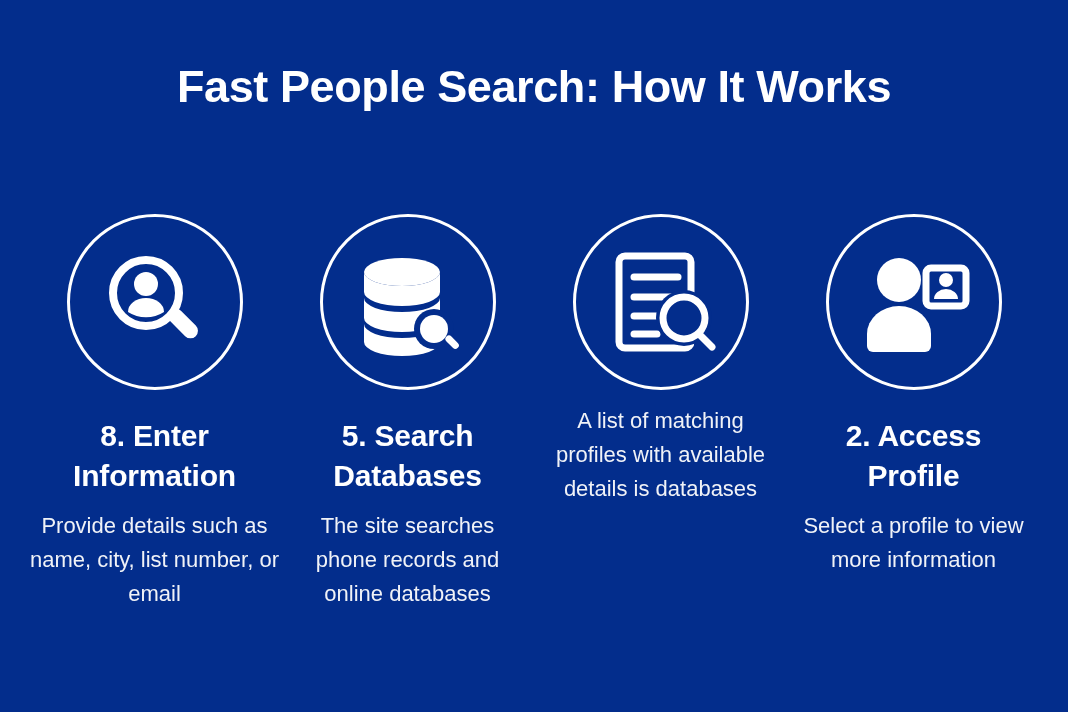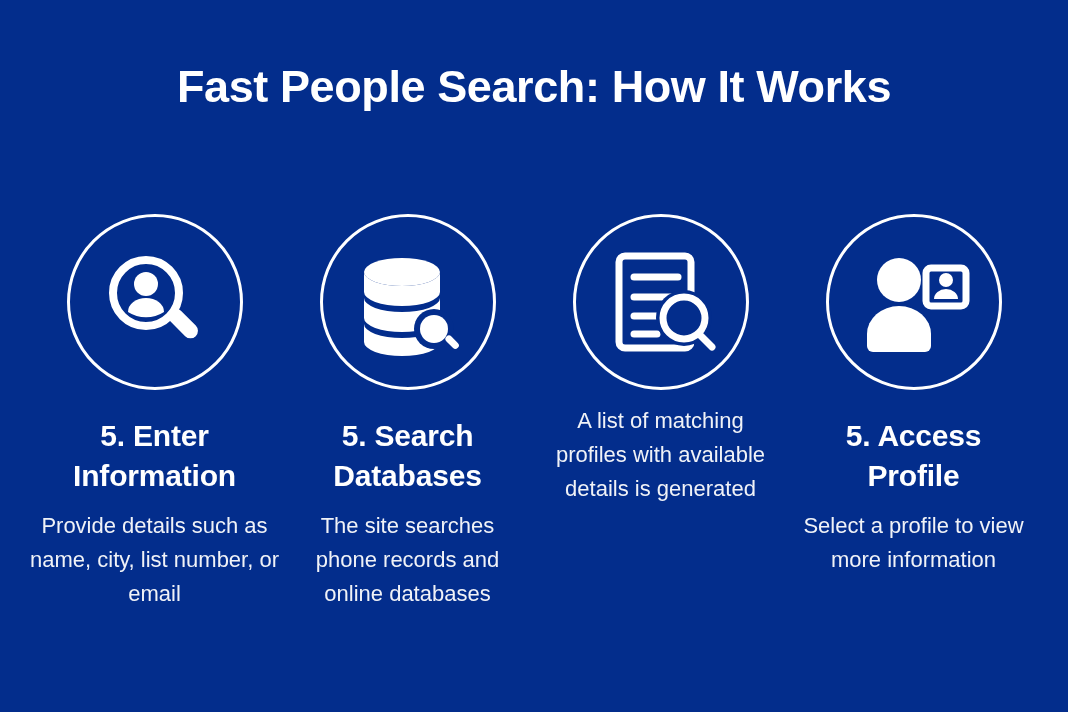--- a/index.html
+++ b/index.html
@@ -96,21 +96,21 @@
       <div class="icon-circle">
         <span>
           <svg width="112" height="112" viewBox="0 0 112 112" fill="none">
             <circle cx="47" cy="47" r="33" stroke="#ffffff" stroke-width="8"></circle>
             <circle cx="47" cy="38" r="12" fill="#ffffff"></circle>
             <path d="M29 66 a18 14 0 0 1 36 0 a33 33 0 0 1 -36 0 z" fill="#ffffff"></path>
             <rect x="66" y="70" width="15" height="36" rx="7.5" transform="rotate(-45 66 70)" fill="#ffffff"></rect>
           </svg>
         </span>
       </div>
-      <div class="step-title">5. Enter Information</div>
+      <div class="step-title">8. Enter Information</div>
       <div class="step-desc">Provide details such as name, city, list number, or email</div>
     </div>
 
     <div class="step step-2">
       <div class="icon-circle">
         <span>
           <svg width="112" height="112" viewBox="0 0 112 112" fill="none">
             <g fill="#ffffff">
               <ellipse cx="50" cy="26" rx="38" ry="14"></ellipse>
               <path d="M12 26 v20 a38 14 0 0 0 76 0 v-20 a38 14 0 0 1 -76 0 z"></path>
@@ -137,33 +137,33 @@
               <line x1="29" y1="51" x2="66" y2="51"></line>
               <line x1="29" y1="70" x2="57" y2="70"></line>
               <line x1="29" y1="88" x2="52" y2="88"></line>
             </g>
             <circle cx="79" cy="72" r="28" fill="#032d8c"></circle>
             <circle cx="79" cy="72" r="21" stroke="#ffffff" stroke-width="7"></circle>
             <line x1="95" y1="89" x2="107" y2="101" stroke="#ffffff" stroke-width="7" stroke-linecap="round"></line>
           </svg>
         </span>
       </div>
-      <div class="step-desc">A list of matching profiles with available details is generated</div>
+      <div class="step-desc">A list of matching profiles with available details is databases</div>
     </div>
 
     <div class="step step-4">
       <div class="icon-circle">
         <span>
           <svg width="112" height="112" viewBox="0 0 112 112" fill="none">
             <circle cx="41" cy="34" r="22" fill="#ffffff"></circle>
             <path d="M9 100 v-12 a32 28 0 0 1 64 0 v12 a6 6 0 0 1 -6 6 h-52 a6 6 0 0 1 -6 -6 z" fill="#ffffff"></path>
             <rect x="68" y="22" width="40" height="38" rx="5" stroke="#ffffff" stroke-width="7"></rect>
             <circle cx="88" cy="34" r="7" fill="#ffffff"></circle>
             <path d="M76 53 a12 10 0 0 1 24 0 z" fill="#ffffff"></path>
           </svg>
         </span>
       </div>
-      <div class="step-title">5. Access Profile</div>
+      <div class="step-title">2. Access Profile</div>
       <div class="step-desc">Select a profile to view more information</div>
     </div>
 
   </div>
 </div>
 
 </body></html>

